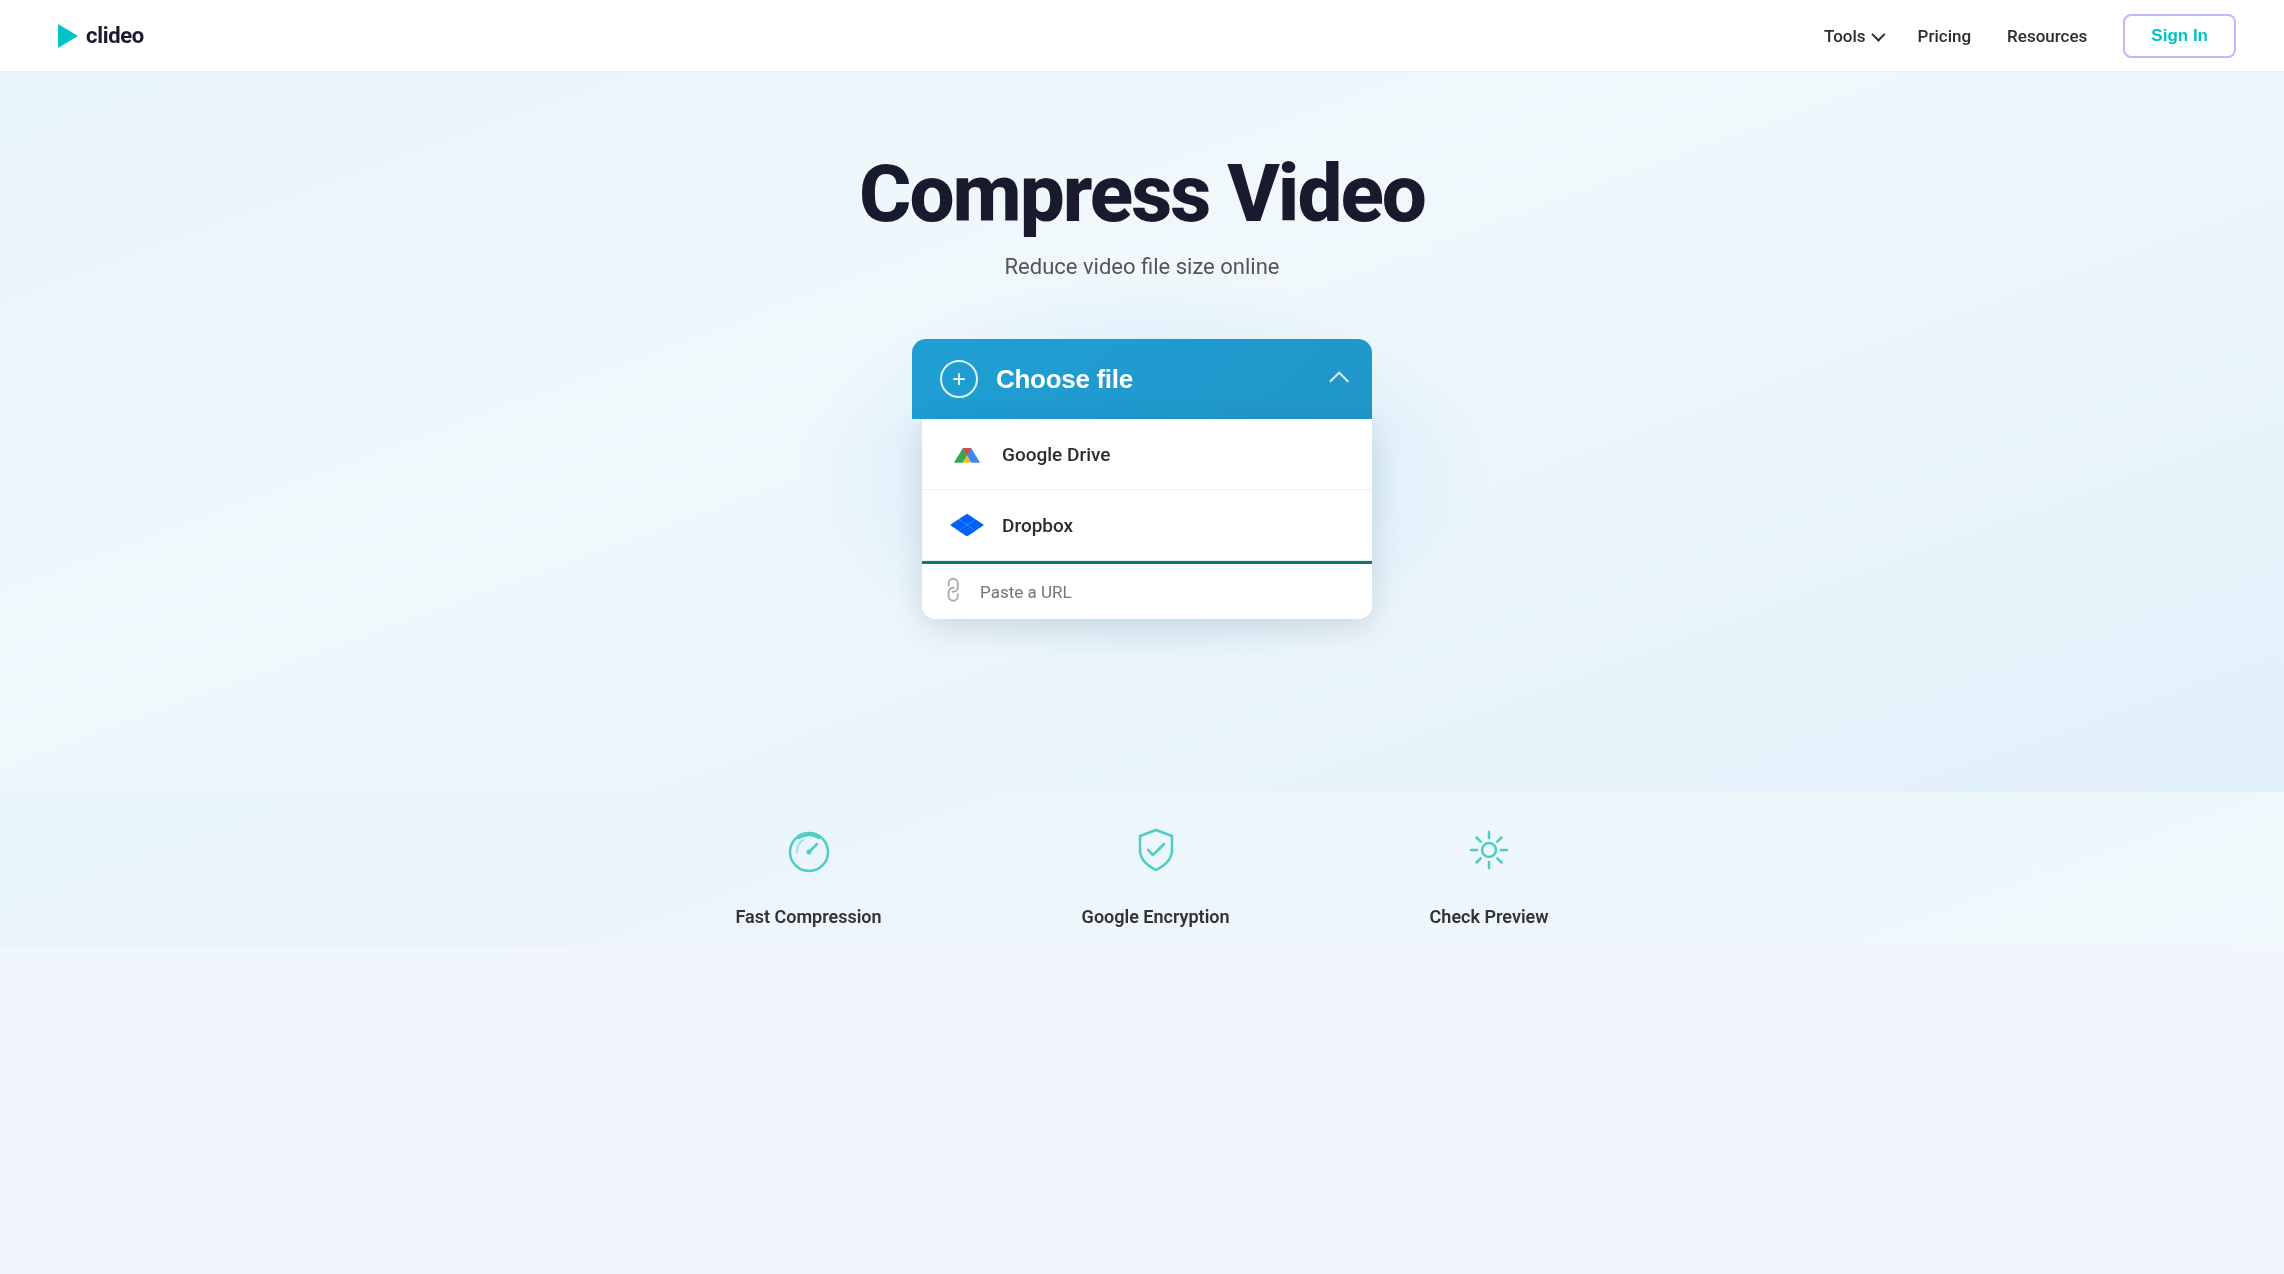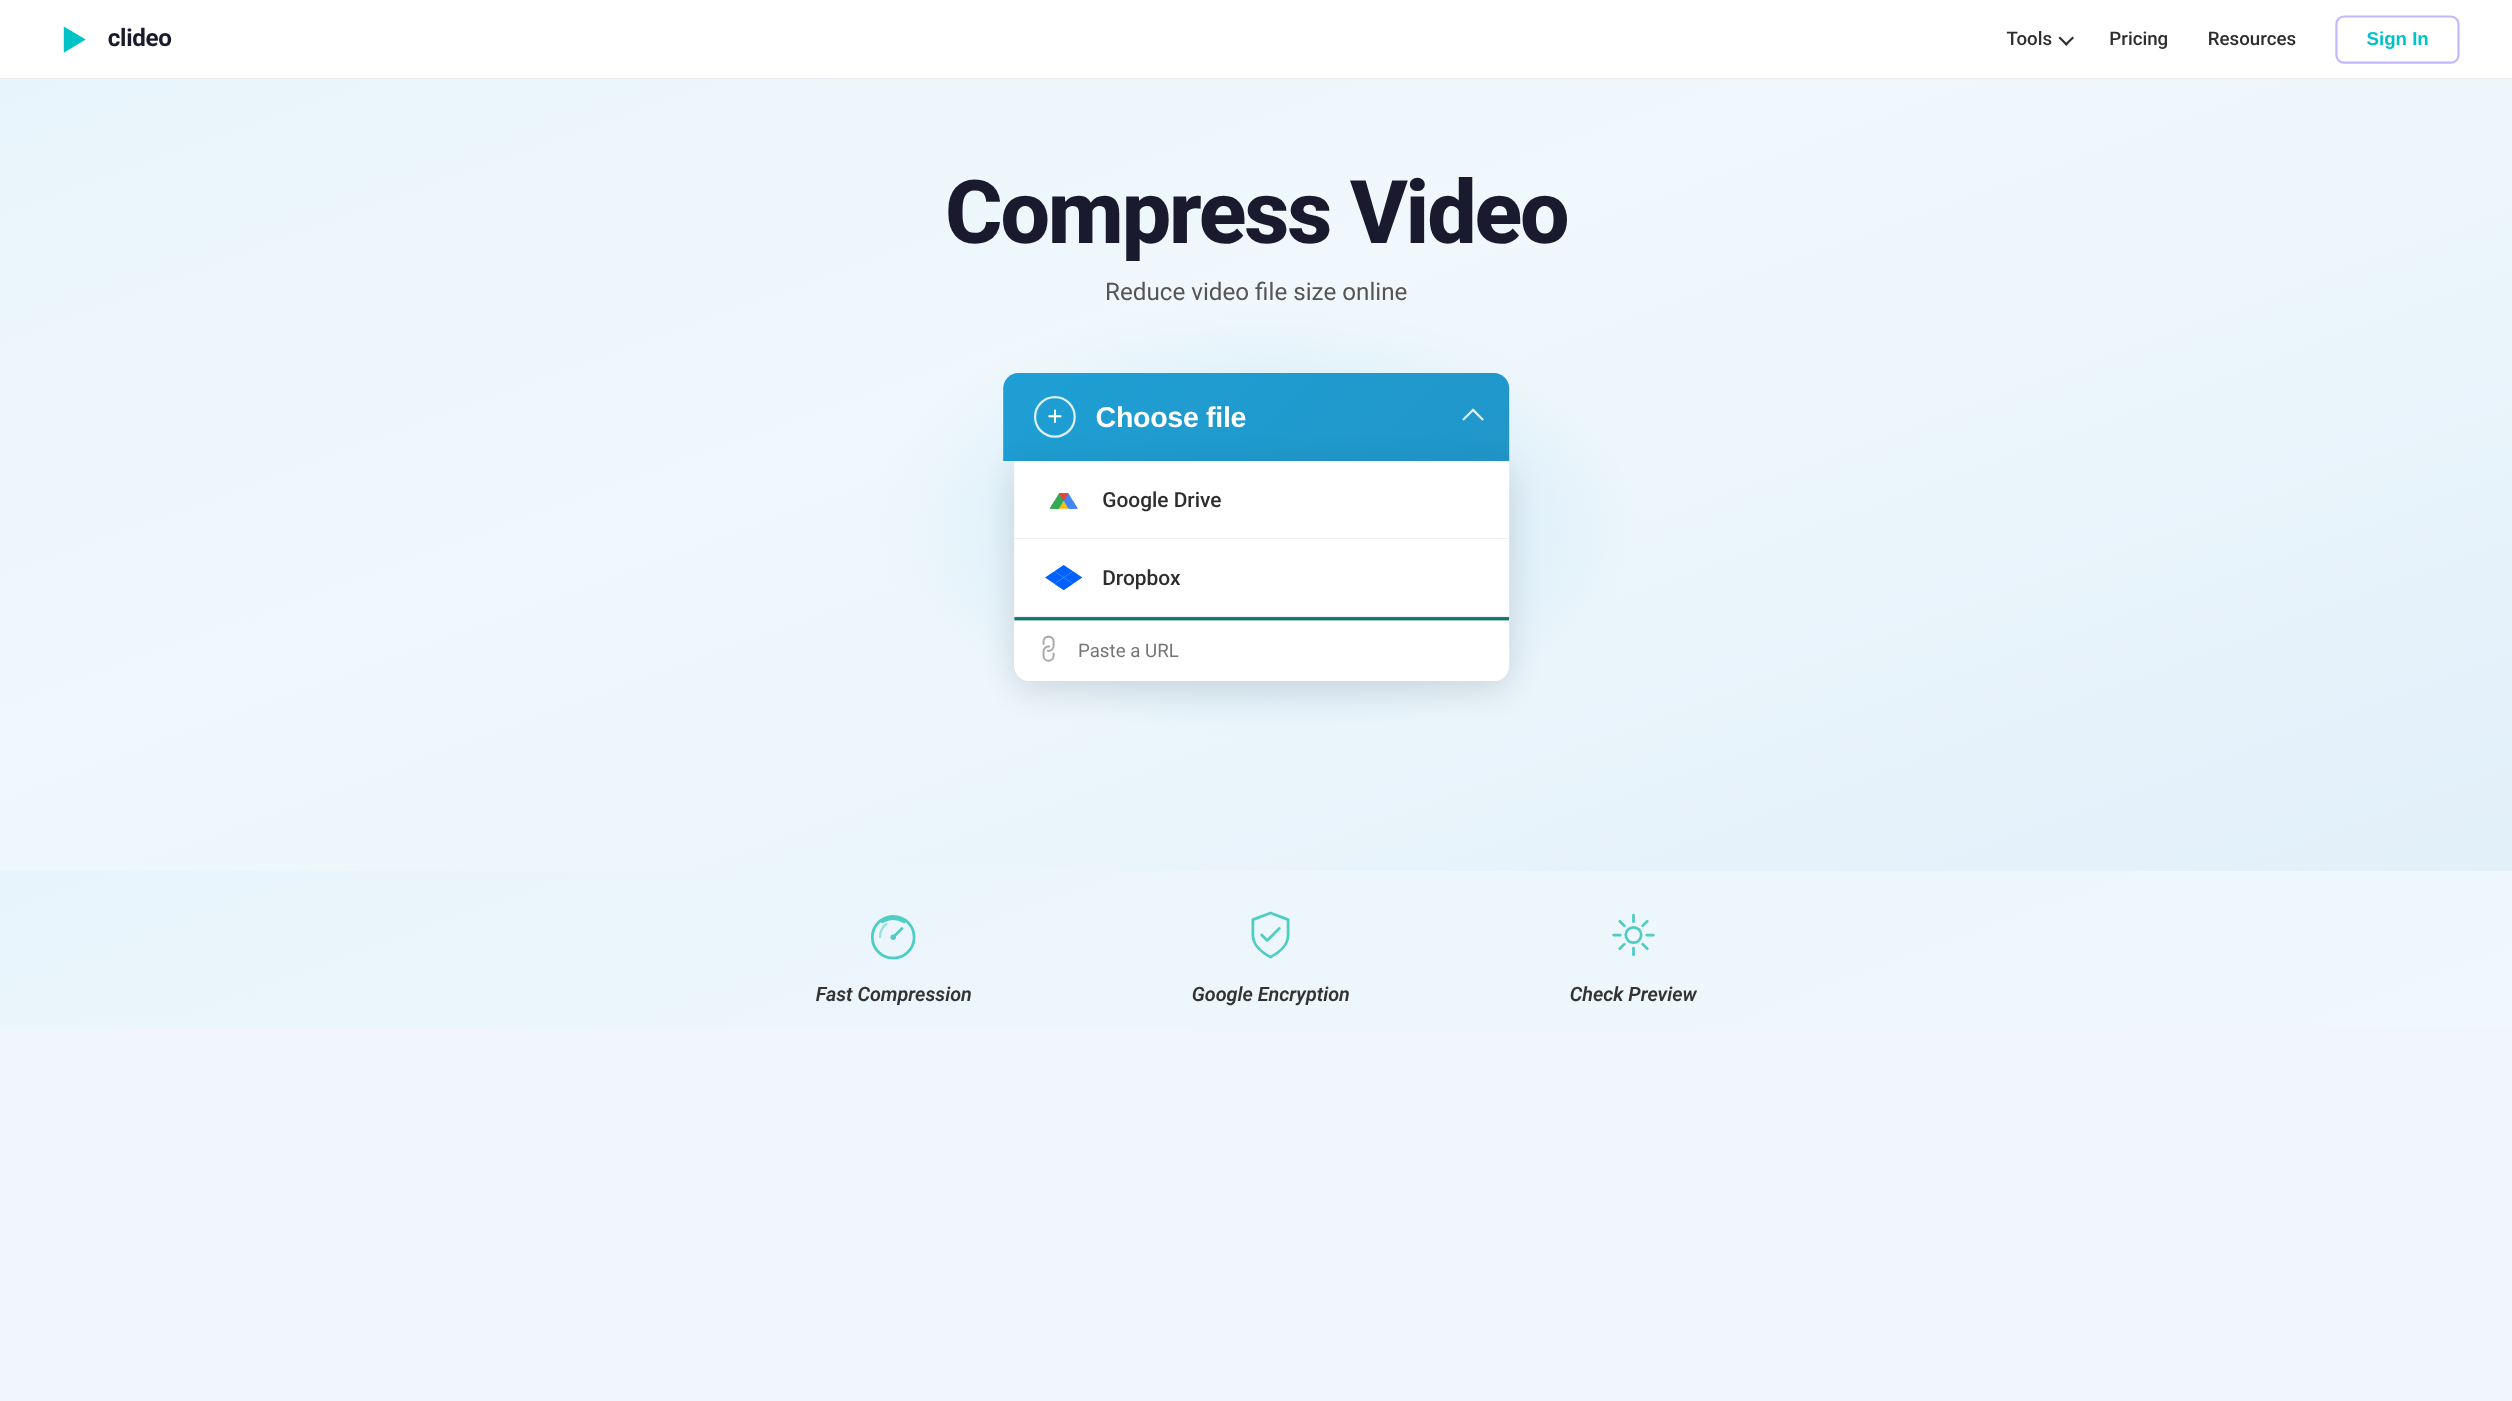--- a/index.html
+++ b/index.html
@@ -18,21 +18,21 @@
       align-items: center;
       justify-content: space-between;
       padding: 0 48px;
       height: 72px;
       position: relative;
       z-index: 10;
     }
     .logo {
       display: flex;
       align-items: center;
-      gap: 14px;
+      gap: 2px;
       text-decoration: none;
       text-align: center;
     }
     .logo-icon {
       width: 36px;
       height: 36px;
     }
     .logo-text {
       font-size: 22px;
       font-weight: 700;
@@ -241,22 +241,21 @@
       gap: 200px;
       padding: 30px 24px 20px;
       background: linear-gradient(160deg, #e8f4fb 0%, #f0f8fc 100%);
       position: relative;
       z-index: 2;
     }
     .feature-item {
       display: flex;
       flex-direction: column;
       align-items: center;
-      gap: 16px;
-      font-style: italic;
+      gap: 28px;
     }
     .feature-icon {
       width: 56px;
       height: 56px;
       display: flex;
       align-items: center;
       justify-content: center;
     }
     .feature-label {
       font-size: 18px;

